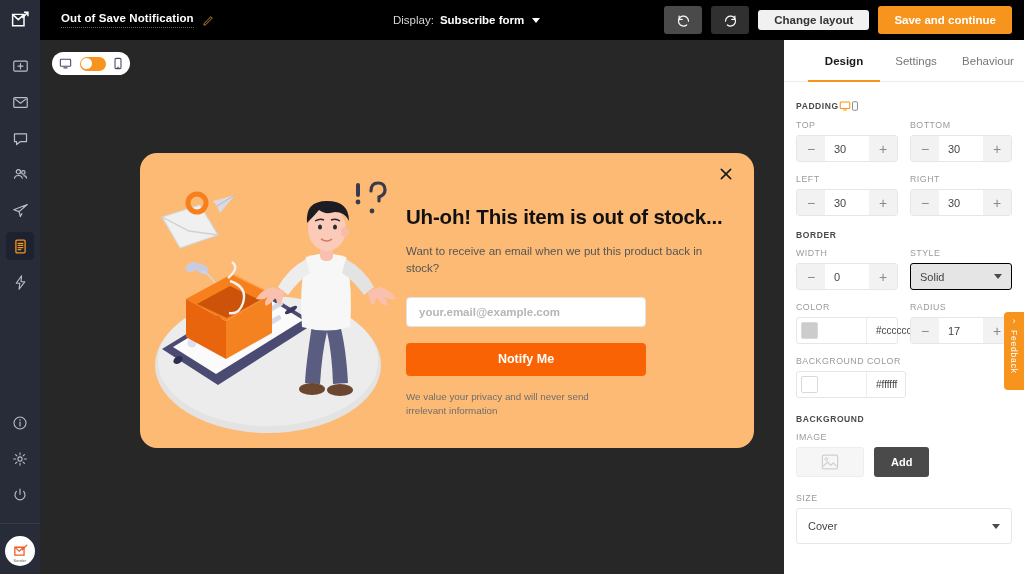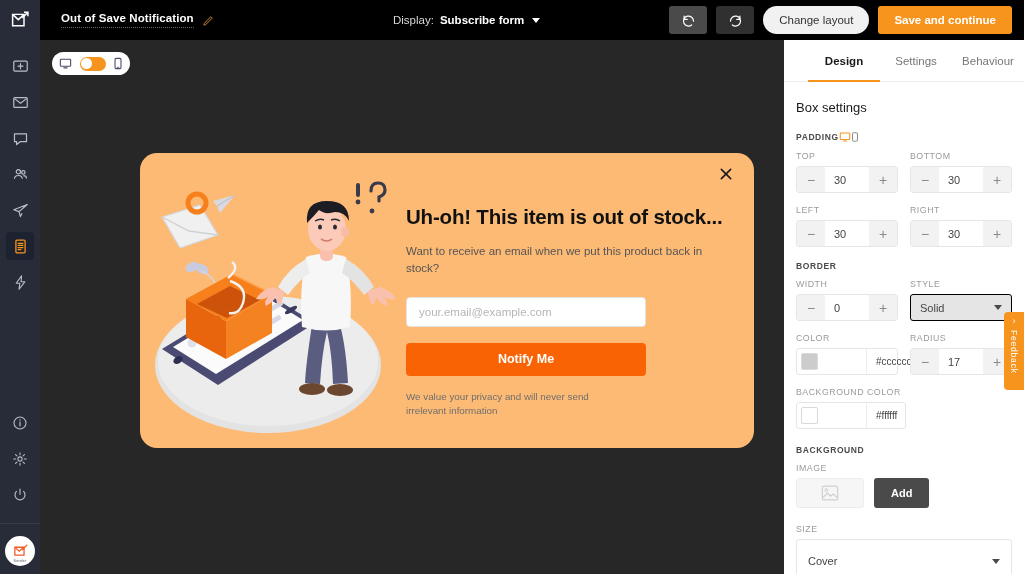--- a/index.html
+++ b/index.html
@@ -48,22 +48,22 @@
     position: absolute; right: 12px; top: 0; height: 40px;
     display: flex; align-items: center; gap: 9px;
   }
   .icon-btn {
     width: 38px; height: 28px; background: #4a4a4a; border-radius: 3px;
     display: flex; align-items: center; justify-content: center;
     border: none; cursor: pointer;
   }
   .icon-btn.dark { background: #303030; }
   .btn-light {
-    height: 28px; padding: 0 16px; background: #f1f1f1; color: #333;
-    font-size: 11.5px; font-weight: normal; border: none; border-radius: 14px;
+    height: 20px; padding: 0 16px; background: #f1f1f1; color: #333;
+    font-size: 11.5px; font-weight: bold; border: none; border-radius: 3px;
     cursor: pointer; display:flex; align-items:center;
   }
   .btn-orange {
     height: 28px; padding: 0 16px; background: #f7941d; color: #ffffff;
     font-size: 11.5px; font-weight: bold; border: none; border-radius: 3px;
     cursor: pointer; display:flex; align-items:center;
   }
 
   
   .rail {
@@ -133,20 +133,21 @@
     line-height: 1.28; letter-spacing: -.2px; margin-top: 21px;
   }
   .modal-p {
     font-size: 11.5px; color: #555555; line-height: 1.5; margin-top: 13px;
   }
   .email-input {
     margin-top: 19px; height: 34px; border: 1px solid #e2e2e2;
     border-radius: 4px; width: 240px; padding: 0 12px;
     font-size: 11.5px; color: #222; font-family: "Liberation Sans", sans-serif;
     background: #ffffff;
+    font-weight: bold;
   }
   .email-input::placeholder { color: #b6b6b6; }
   .notify-btn {
     margin-top: 16px; width: 240px; height: 36px; background: #f96303;
     color: #ffffff; font-size: 12.5px; font-weight: bold; border: none;
     border-radius: 4px; cursor: pointer; font-family: "Liberation Sans", sans-serif;
   }
   .privacy-note {
     margin-top: 14px; font-size: 9.8px; color: #6e6e6e; line-height: 1.45;
     width: 215px;
@@ -223,21 +224,21 @@
     width: 68px; height: 30px; background: #f6f6f6; border: 1px solid #ededed;
     border-radius: 3px; display: flex; align-items: center; justify-content: center;
     cursor: pointer;
   }
   .add-btn {
     height: 30px; padding: 0 17px; background: #4a4a4a; color: #ffffff;
     font-size: 11px; font-weight: bold; border: none; border-radius: 3px;
     cursor: pointer; font-family: "Liberation Sans", sans-serif;
   }
   .size-select {
-    height: 44px; border: 1px solid #e6e6e6; border-radius: 3px;
+    height: 36px; border: 1px solid #e6e6e6; border-radius: 3px;
     display: flex; align-items: center; justify-content: space-between;
     padding: 0 11px; font-size: 11px; color: #444444; cursor: pointer;
   }
   .feedback-tab {
     position: absolute; right: 0; top: 272px; width: 20px; height: 78px;
     background: #f7941d; border-radius: 4px 0 0 4px; cursor: pointer;
     display: flex; flex-direction: column; align-items: center;
     justify-content: flex-start; padding-top: 5px; z-index: 50;
   }
   .fb-text {
@@ -480,21 +481,20 @@
 
   <div class="panel">
 
     <div class="tabs">
       <div class="tab active">Design</div>
       <div class="tab">Settings</div>
       <div class="tab">Behaviour</div>
     </div>
 
     <div class="panel-inner">
-      <div class="panel-title">Box settings</div>
 
       <div class="group-label">
         <span>PADDING</span>
         <svg width="12" height="12" viewBox="0 0 24 24" fill="none">
           <rect x="2.5" y="4" width="19" height="13" rx="1.5" stroke="#f7941d" stroke-width="2.2"></rect>
           <path d="M9 20h6" stroke="#f7941d" stroke-width="2.2" stroke-linecap="round"></path>
         </svg>
         <svg width="8" height="12" viewBox="0 0 18 24" fill="none">
           <rect x="3.5" y="2.5" width="11" height="19" rx="2" stroke="#7a7a7a" stroke-width="2"></rect>
         </svg>

